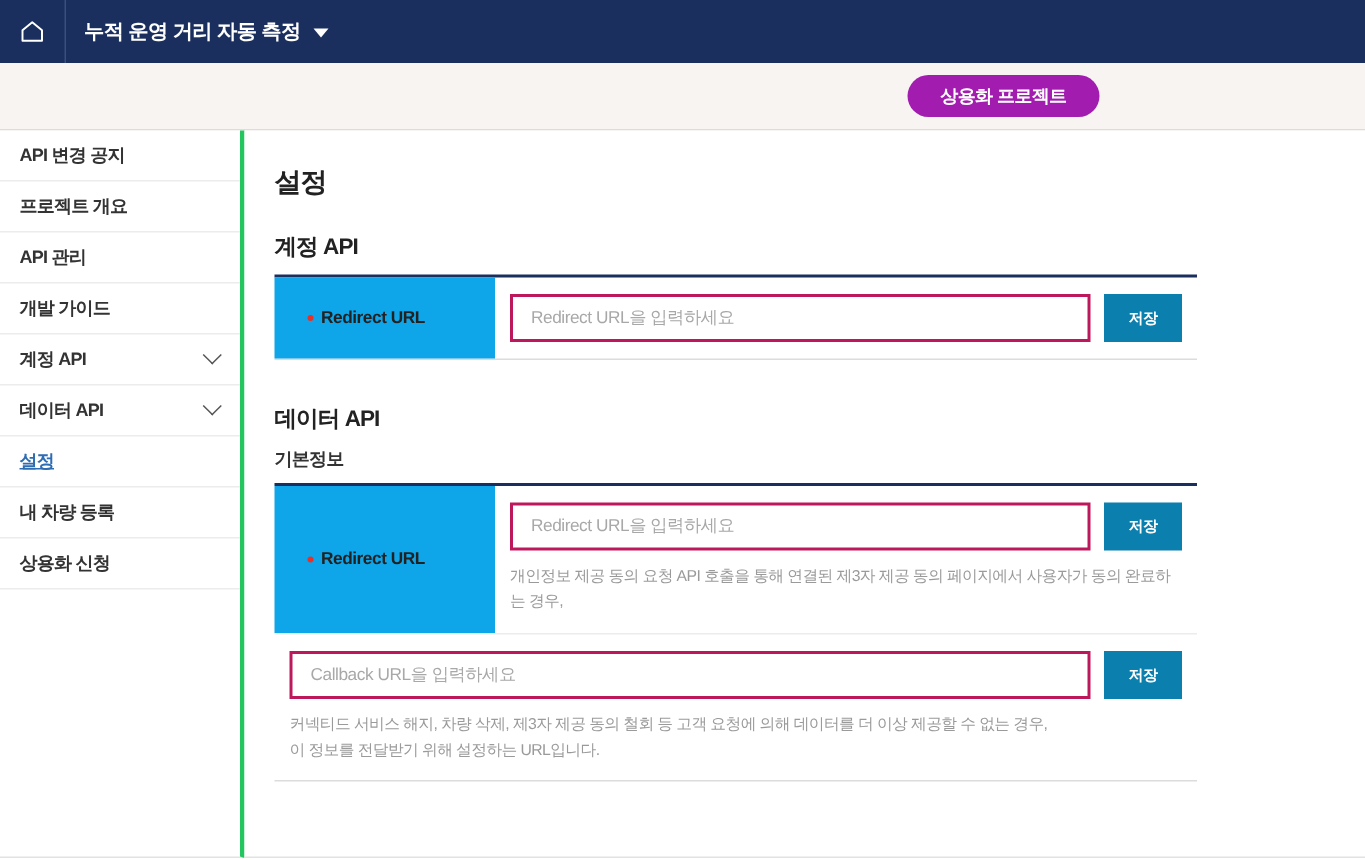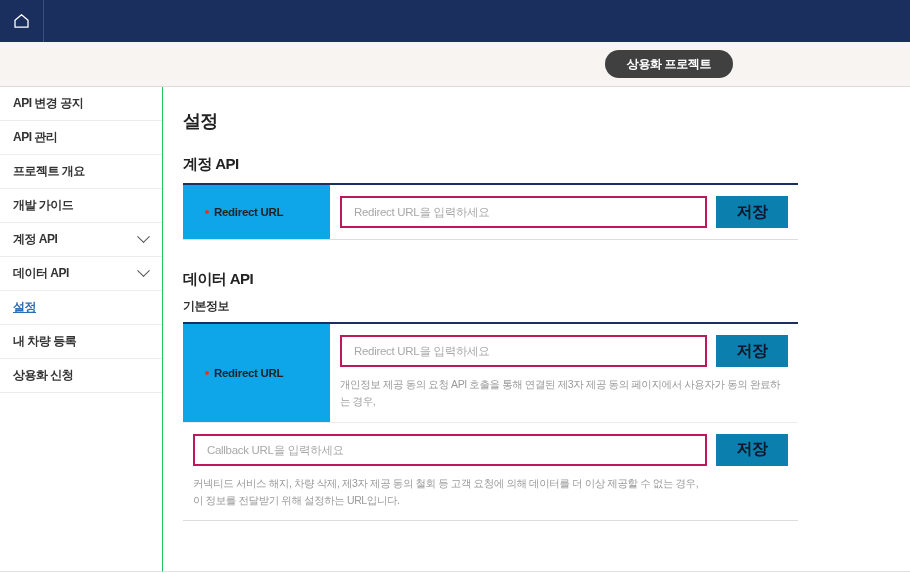--- a/index.html
+++ b/index.html
@@ -80,35 +80,35 @@
     padding: 0 22px;
     border: none;
     cursor: pointer;
     font-family: inherit;
   }
   .pill.dev {
     background: #a8c4e2;
     color: #ffffff;
   }
   .pill.prod {
-    background: #404040;
+    background: #a21caf;
     color: #ffffff;
   }
 
   
   .body-split {
     display: flex;
     height: calc(573px - 42px - 46px);
   }
 
   
   .sidebar {
     width: 163px;
     background: #ffffff;
-    border-right: 1px solid #22c55e;
+    border-right: 3px solid #22c55e;
     border-bottom: 1px solid #e2e2e2;
     flex: none;
   }
   .side-item {
     height: 34px;
     display: flex;
     align-items: center;
     justify-content: space-between;
     padding: 0 14px 0 13px;
     border-bottom: 1px solid #ececec;
@@ -212,26 +212,26 @@
     background: #ffffff;
     padding: 0 12px;
     font-size: 11.5px;
     color: #333;
     font-family: inherit;
     letter-spacing: -0.3px;
     outline: none;
   }
   .txt-input::placeholder { color: #a8a8a8; }
   .save-btn {
-    width: 72px;
+    width: 52px;
     height: 32px;
     background: #0b7fae;
-    color: #0f172a;
+    color: #ffffff;
     border: none;
-    font-size: 16px;
+    font-size: 10px;
     font-weight: bold;
     letter-spacing: -0.4px;
     cursor: pointer;
     font-family: inherit;
     flex: none;
   }
   .desc {
     font-size: 10.5px;
     color: #9a9a9a;
     line-height: 1.65;
@@ -246,37 +246,41 @@
 <div class="page">
 
   <div class="topbar">
     <div class="home-cell">
       <span>
         <svg width="17" height="16" viewBox="0 0 17 16" fill="none">
           <path d="M2 7.2L8.5 1.8L15 7.2V14.2H2V7.2Z" stroke="#ffffff" stroke-width="1.3" stroke-linejoin="round" fill="none"></path>
         </svg>
       </span>
     </div>
+    <div class="topbar-title-wrap">
+      <span class="topbar-title">누적 운영 거리 자동 측정</span>
+      <span class="caret-down"></span>
+    </div>
   </div>
 
   <div class="tabstrip">
     <button class="pill prod">상용화 프로젝트</button>
   </div>
 
   <div class="body-split">
 
     <nav class="sidebar">
       <div class="side-item">
         <span class="label">API 변경 공지</span>
       </div>
       <div class="side-item">
+        <span class="label">프로젝트 개요</span>
+      </div>
+      <div class="side-item">
         <span class="label">API 관리</span>
-      </div>
-      <div class="side-item">
-        <span class="label">프로젝트 개요</span>
       </div>
       <div class="side-item">
         <span class="label">개발 가이드</span>
       </div>
       <div class="side-item">
         <span class="label">계정 API</span>
         <span class="chev"></span>
       </div>
       <div class="side-item">
         <span class="label">데이터 API</span>

